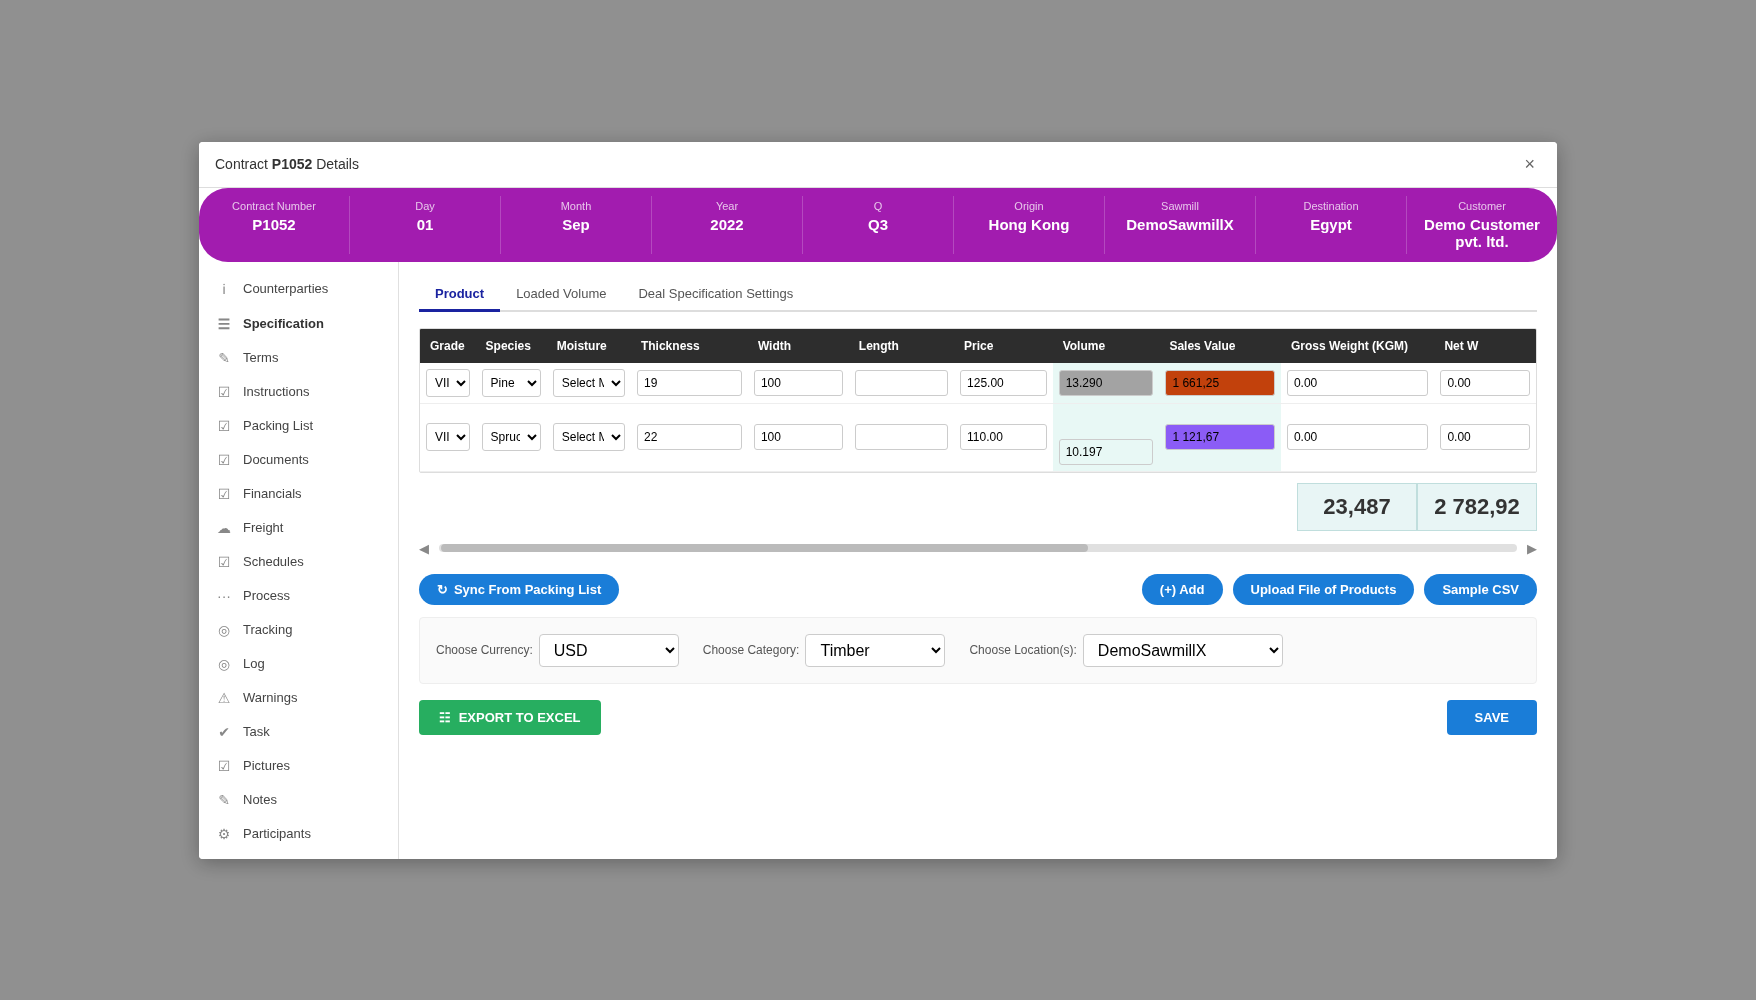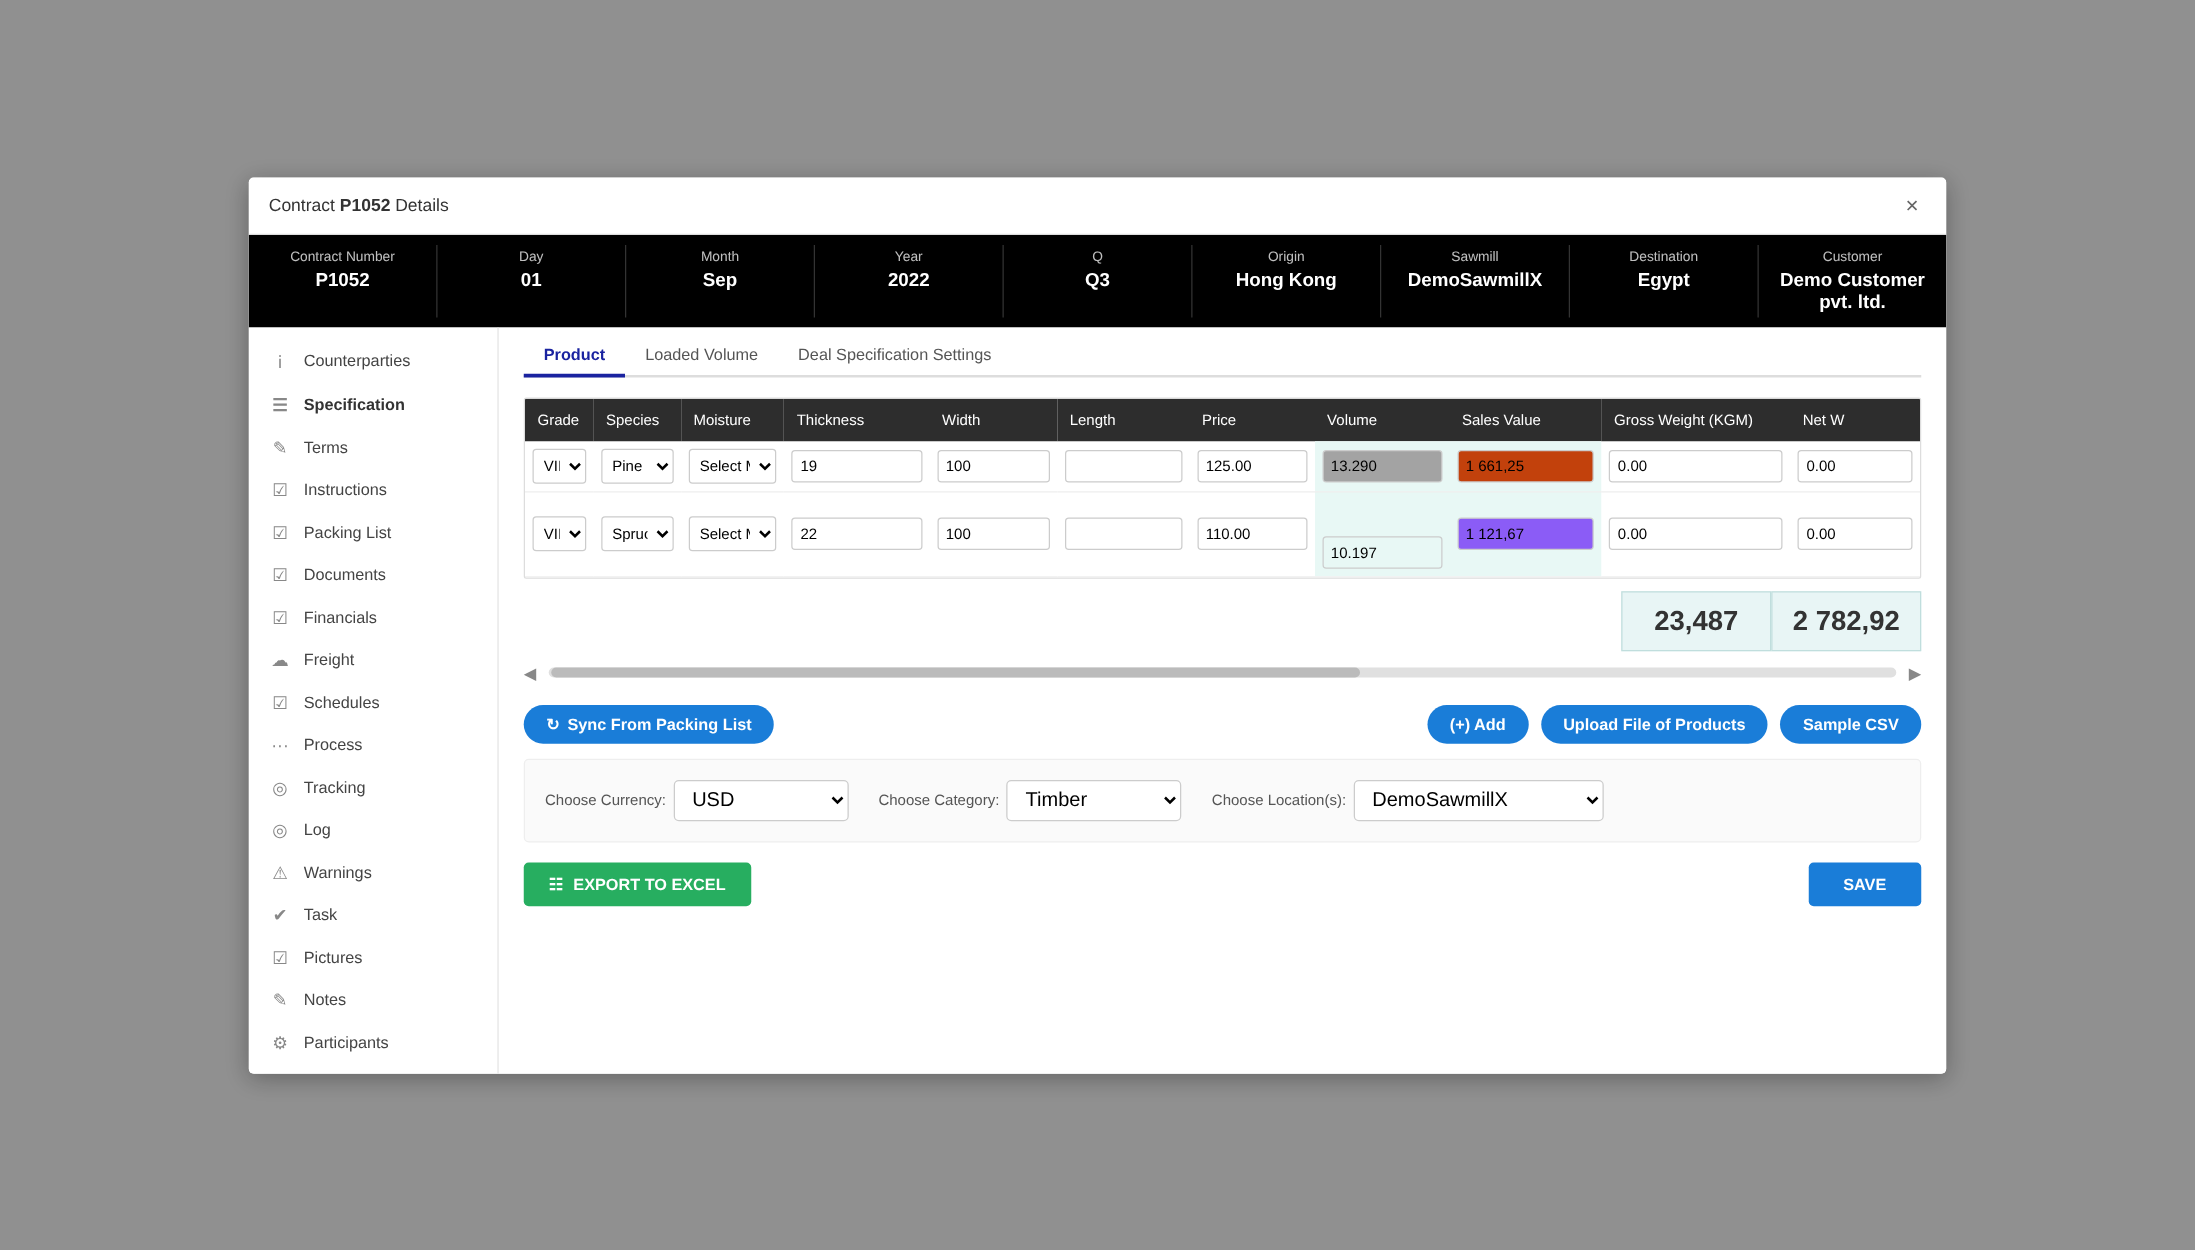--- a/index.html
+++ b/index.html
@@ -27,24 +27,25 @@
       background: #fff;
     }
     .modal-header-title { font-size: 14px; color: #333; }
     .modal-header-title span { font-weight: bold; }
     .close-btn {
       background: none; border: none; font-size: 18px; cursor: pointer; color: #666;
       padding: 2px 6px;
     }
 
     .contract-bar {
-      background: #000000;
+      background: #a21caf;
       color: #fff;
       display: flex;
       padding: 8px 0;
+      border-radius: 29px;
     }
     .contract-bar-item {
       flex: 1;
       text-align: center;
       padding: 4px 8px;
       border-right: 1px solid rgba(255,255,255,0.2);
     }
     .contract-bar-item:last-child { border-right: none; }
     .contract-bar-label { font-size: 11px; color: rgba(255,255,255,0.75); margin-bottom: 4px; }
     .contract-bar-value { font-size: 15px; font-weight: bold; }
@@ -68,21 +69,21 @@
       padding: 9px 16px;
       cursor: pointer;
       color: #444;
       font-size: 13px;
     }
     .sidebar-item.active { font-weight: bold; color: #333; }
     .sidebar-item .icon { color: #888; font-size: 14px; width: 18px; text-align: center; }
 
     .main-content {
       flex: 1;
-      padding: 6px 20px;
+      padding: 16px 20px;
       overflow-y: auto;
       background: #fff;
     }
 
     .tabs {
       display: flex; gap: 0;
       border-bottom: 2px solid #ddd;
       margin-bottom: 16px;
     }
     .tab {
@@ -110,21 +111,21 @@
       min-width: 1100px;
     }
     thead tr {
       background: #2d2d2d;
       color: #fff;
     }
     thead th {
       padding: 10px 10px;
       text-align: left;
       font-size: 12px;
-      font-weight: normal;
+      font-weight: bold;
       white-space: nowrap;
     }
     tbody tr { border-bottom: 1px solid #eee; }
     tbody td { padding: 6px 6px; }
 
     .cell-input {
       width: 100%; border: 1px solid #ccc; padding: 5px 6px;
       border-radius: 3px; font-size: 12px;
     }
     .cell-select {

